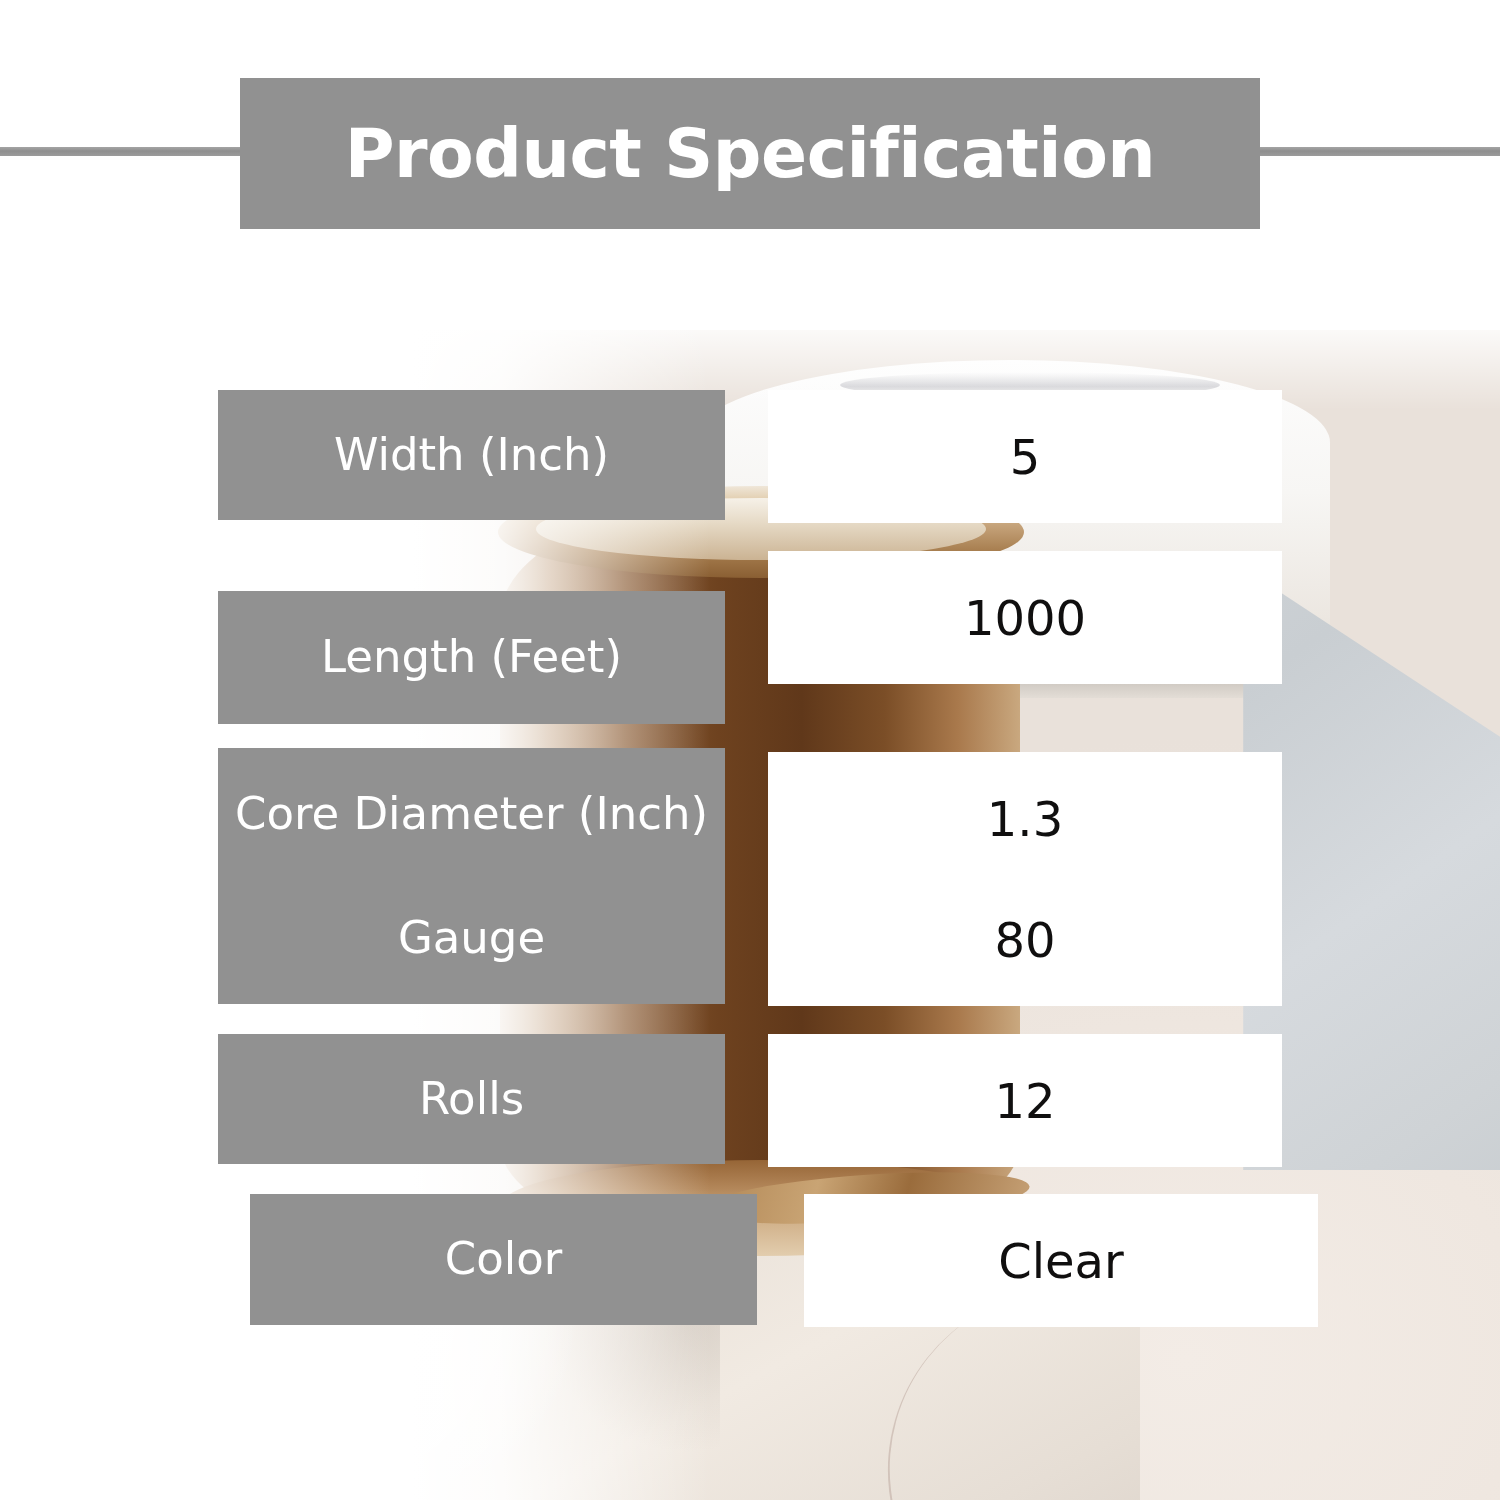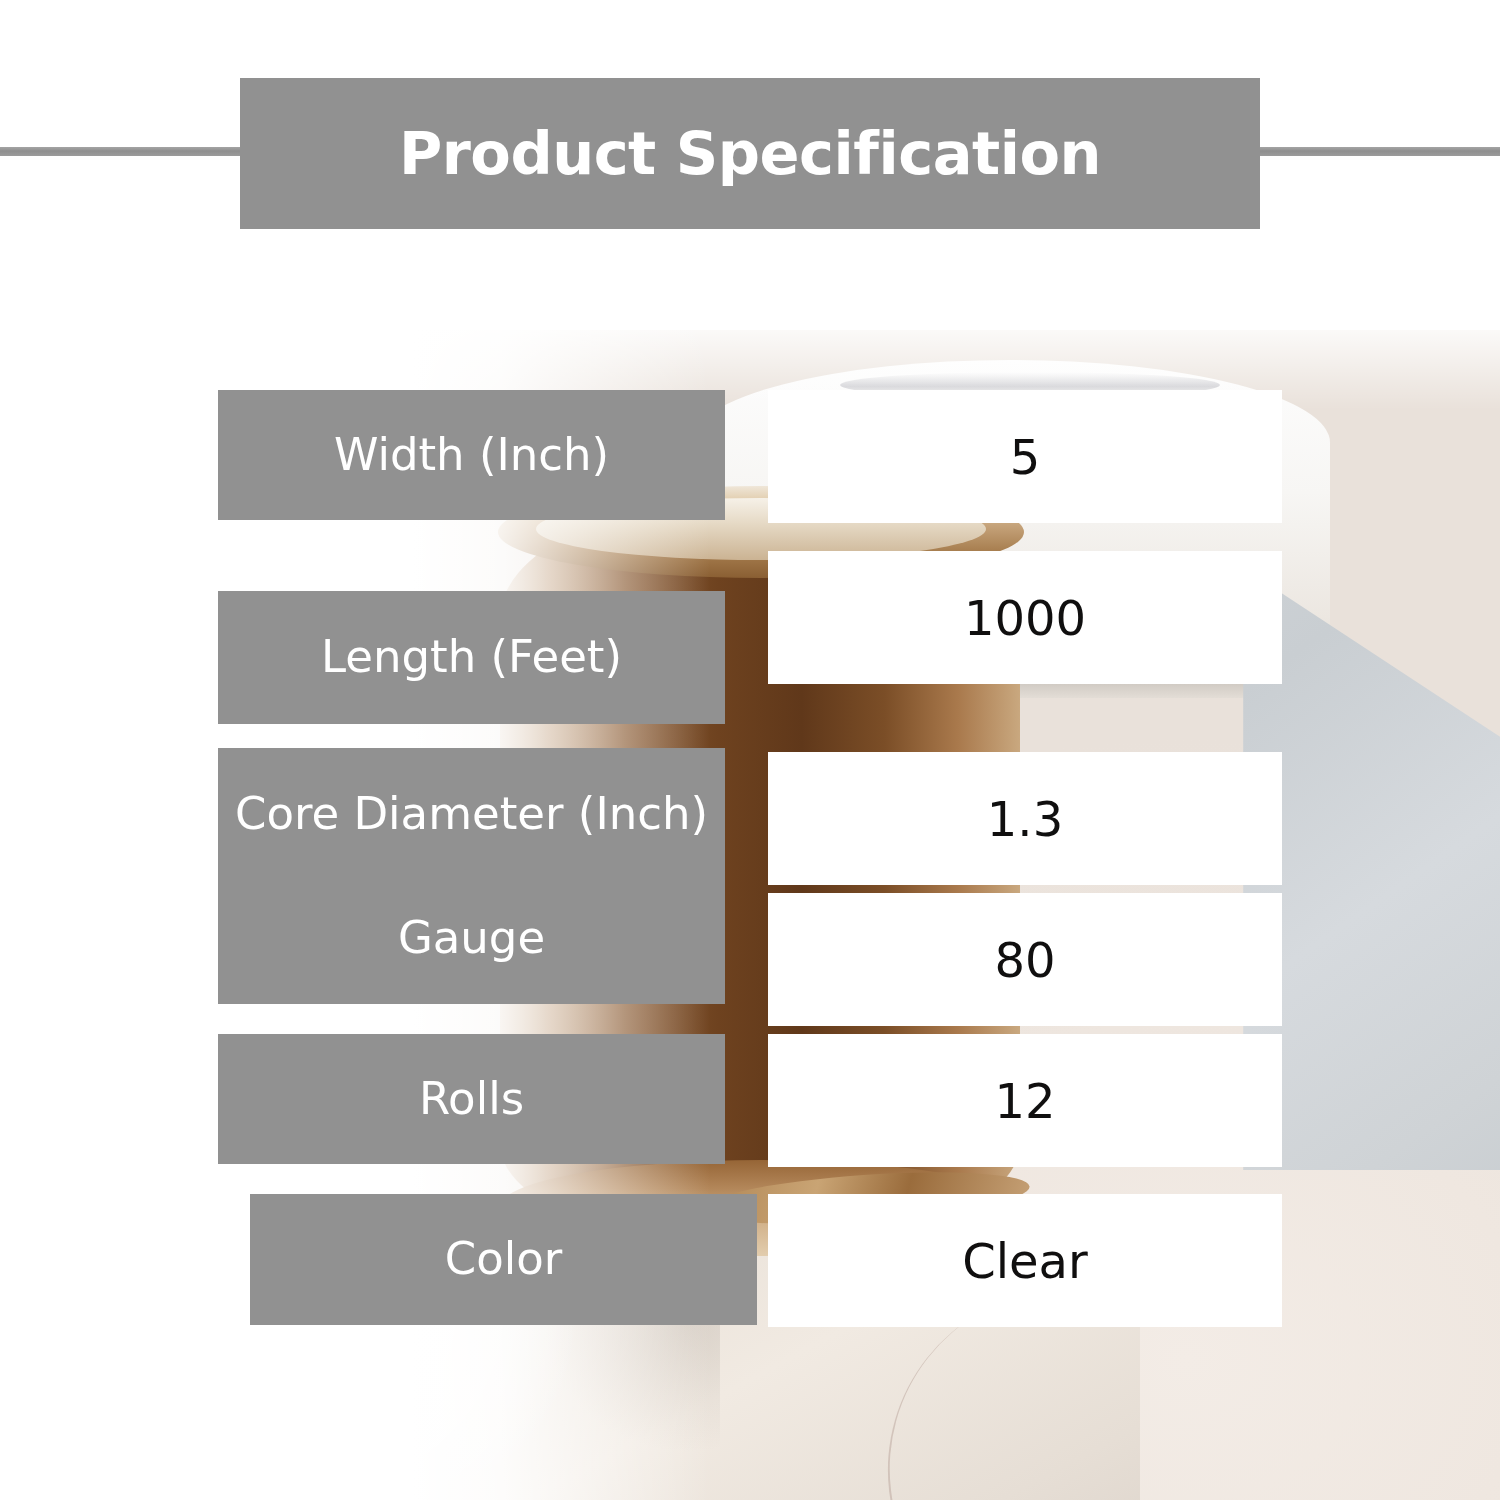--- a/index.html
+++ b/index.html
@@ -193,21 +193,21 @@
     background: #919191;
     z-index: 21;
     display: flex;
     align-items: center;
     justify-content: center;
   }
   .title-text {
     color: #ffffff;
     font-family: "DejaVu Sans", sans-serif;
     font-weight: bold;
-    font-size: 59px;
+    font-size: 68px;
     letter-spacing: -0.5px;
     line-height: 1;
     white-space: nowrap;
   }
 
   
   .spec-table {
     position: absolute;
     left: 0; top: 0;
     width: 1392px; height: 1500px;
@@ -319,37 +319,37 @@
       </div>
       <div class="value-cell" style="top:752px;height:133px;">
         <span>1.3</span>
       </div>
     </div>
 
     <div class="spec-row">
       <div class="label-cell" style="top:873px;height:131px;">
         <span>Gauge</span>
       </div>
-      <div class="value-cell" style="top:873px;height:133px;margin-top:20px;">
+      <div class="value-cell" style="top:873px;height:133px;">
         <span>80</span>
       </div>
     </div>
 
     <div class="spec-row">
       <div class="label-cell" style="top:1034px;height:130px;">
         <span>Rolls</span>
       </div>
       <div class="value-cell" style="top:1034px;height:133px;">
         <span>12</span>
       </div>
     </div>
 
     <div class="spec-row">
       <div class="label-cell" style="top:1194px;height:131px;margin-left:32px;">
         <span>Color</span>
       </div>
-      <div class="value-cell" style="top:1194px;height:133px;">
+      <div class="value-cell" style="top:1194px;height:133px;margin-left:36px;">
         <span>Clear</span>
       </div>
     </div>
 
   </div>
 </div>
 
 </body></html>

